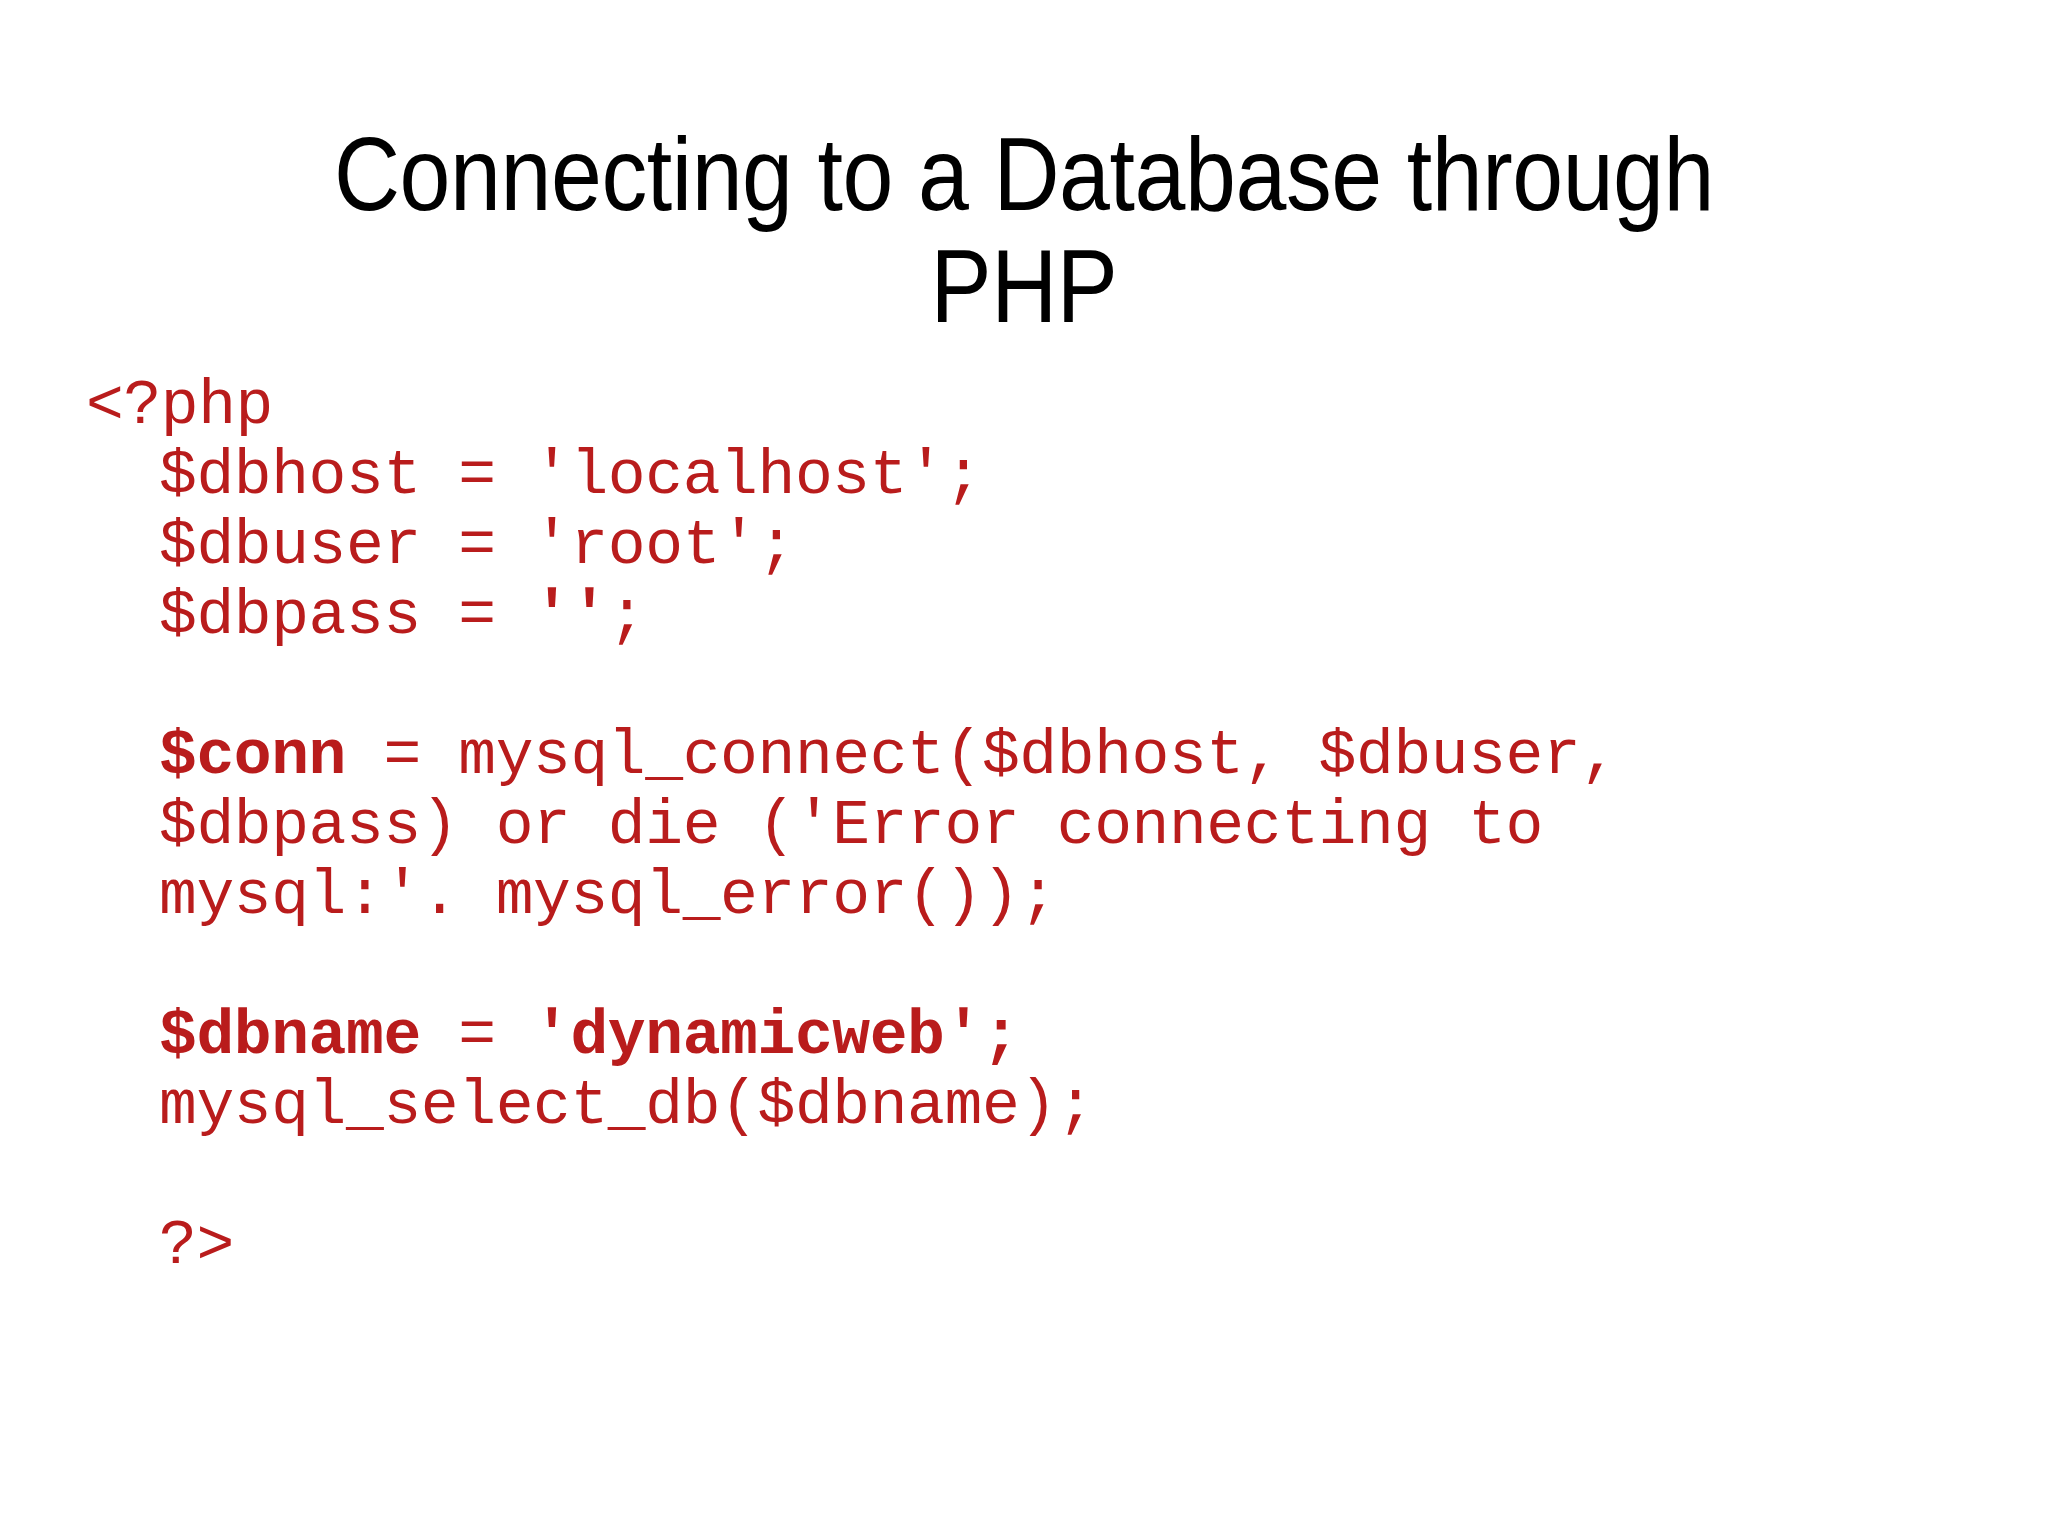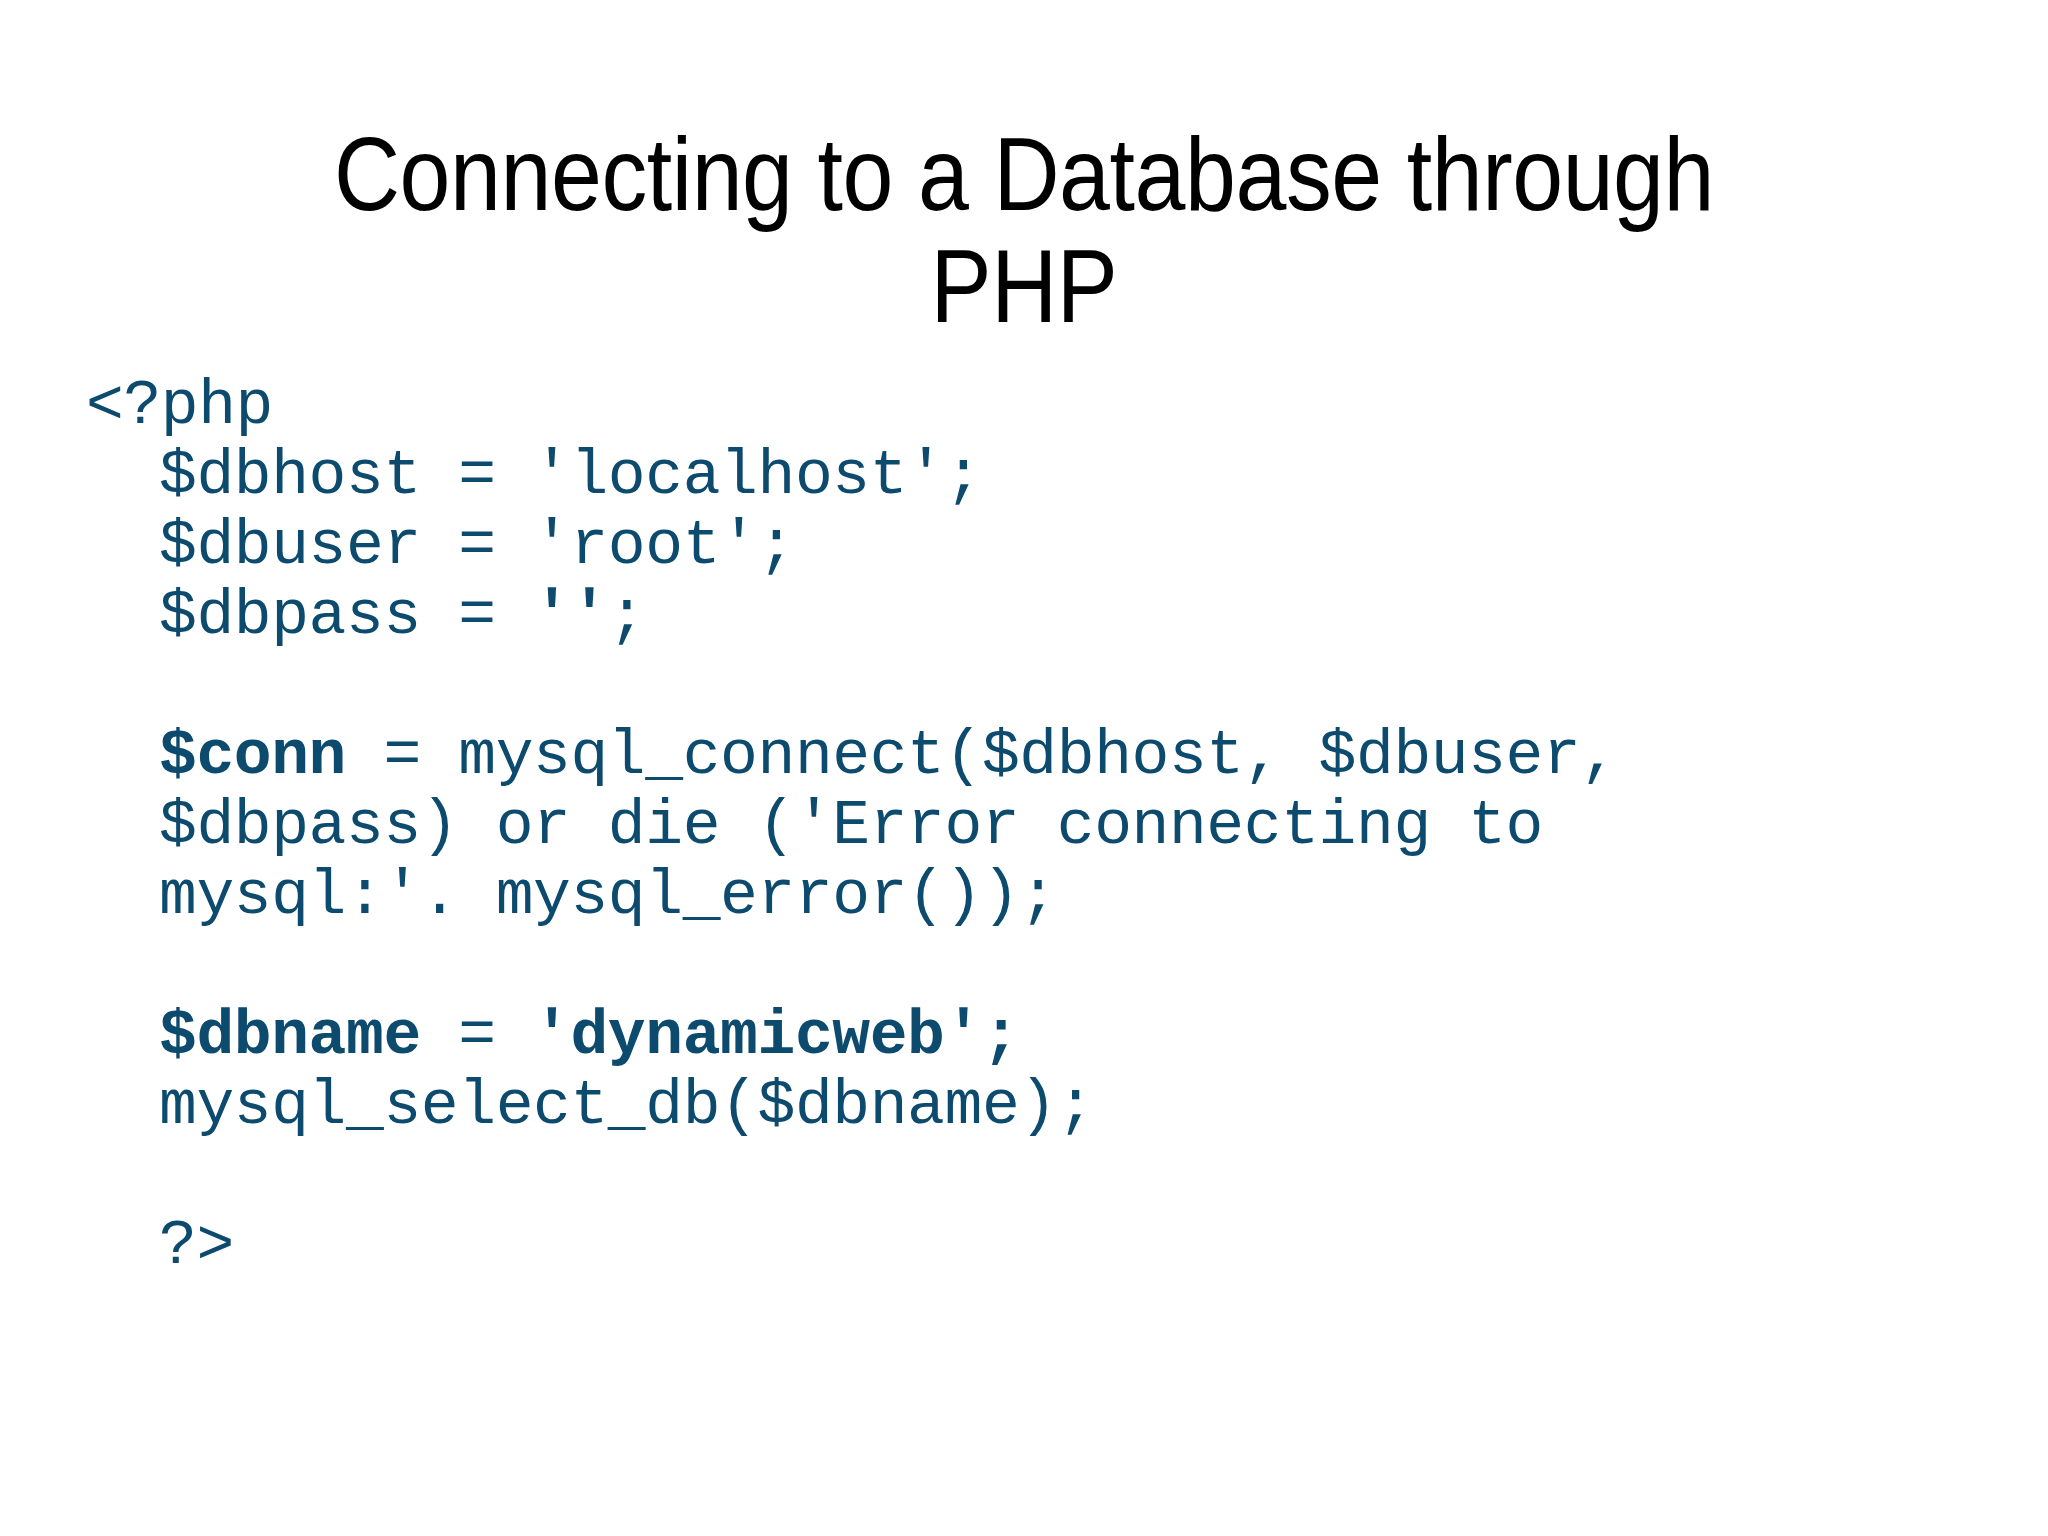--- a/index.html
+++ b/index.html
@@ -45,21 +45,21 @@
   
   .code-block {
     position: absolute;
     left: 86px;
     top: 372px;
     width: 1900px;
     font-family: "Liberation Mono", "DejaVu Sans Mono", monospace;
     font-size: 63px;
     line-height: 70px;
     font-weight: 400;
-    color: #0c4a6e;
+    color: #b91c1c;
     letter-spacing: -0.4px;
     white-space: pre;
   }
 
   .code-line {
     display: block;
     height: 70px;
     white-space: pre;
   }
 

